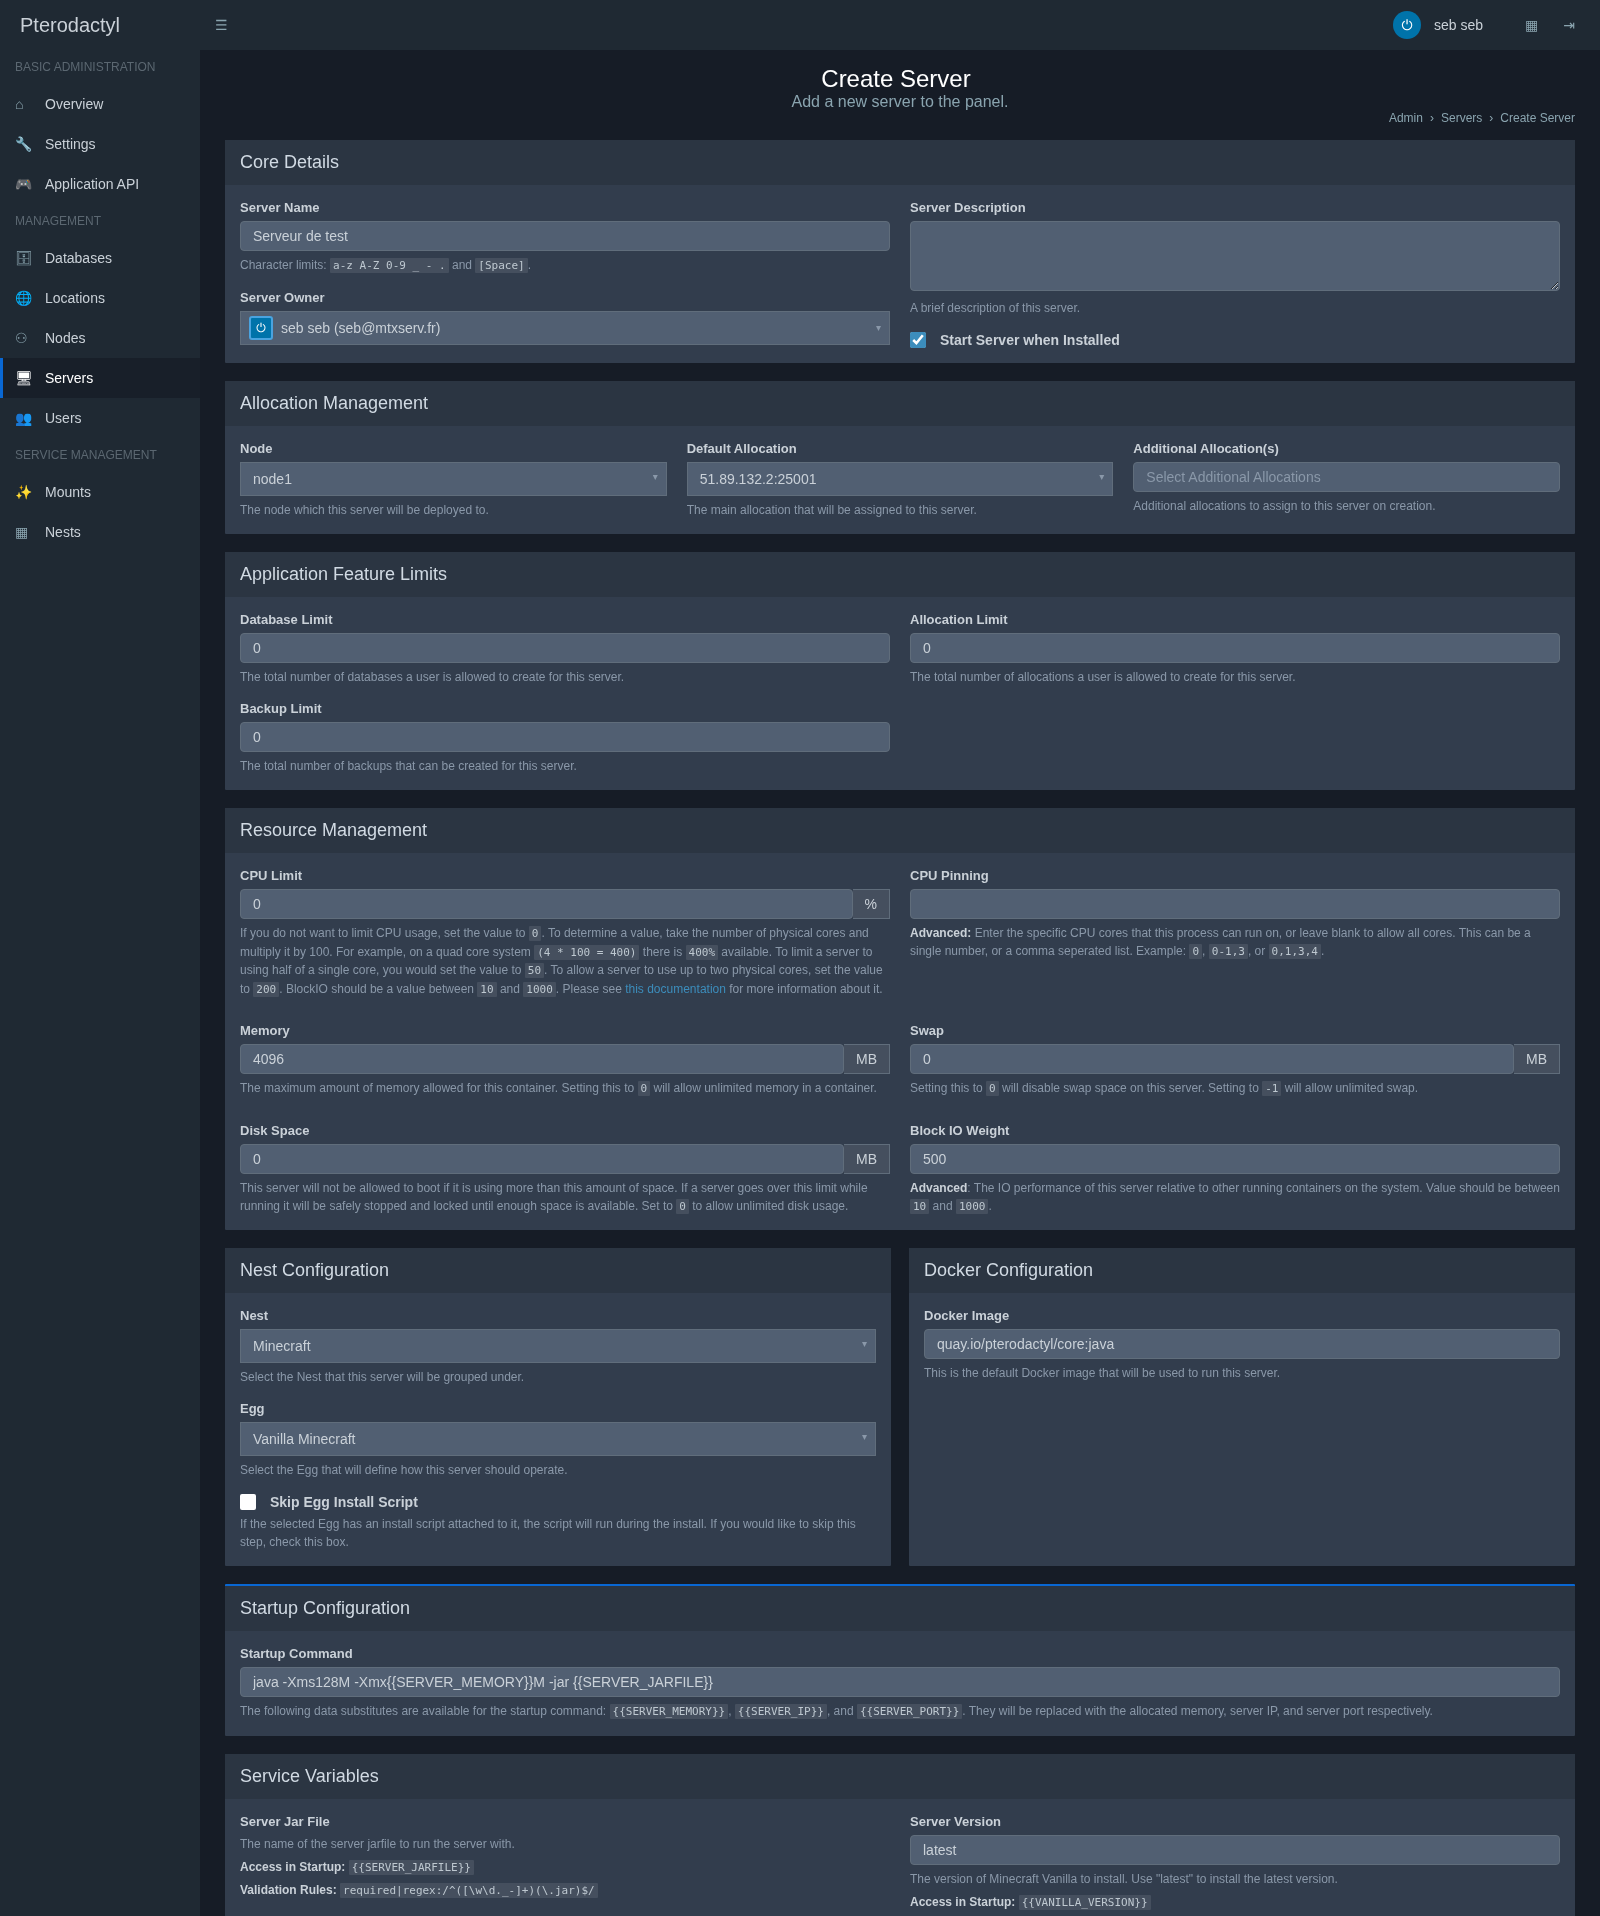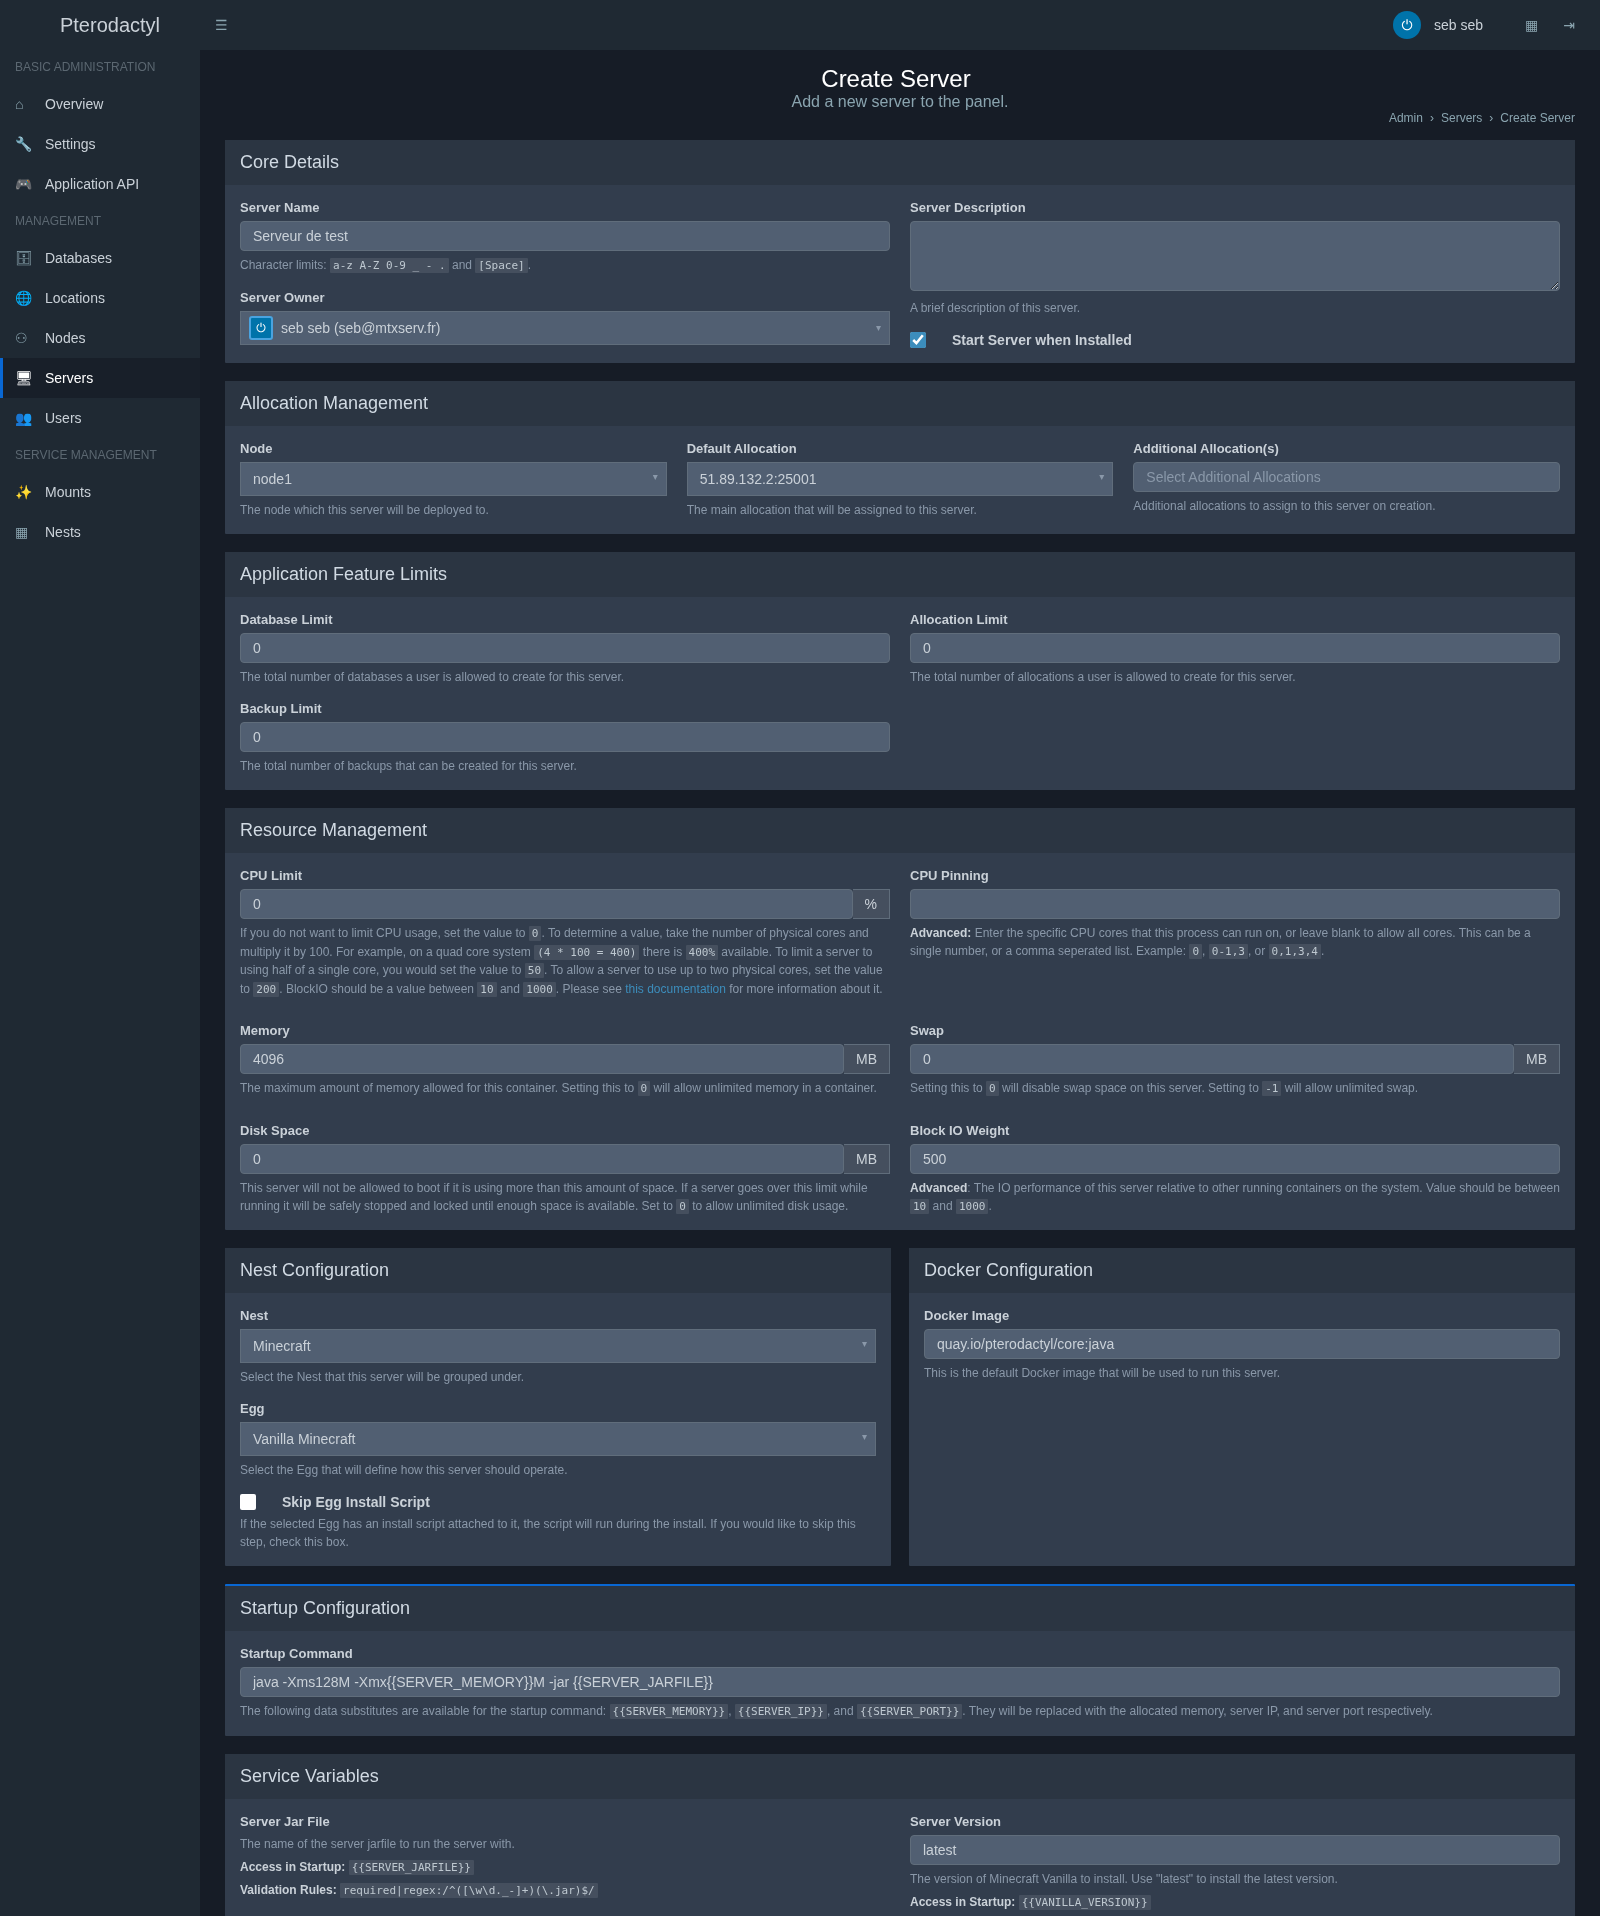--- a/index.html
+++ b/index.html
@@ -1,17 +1,17 @@
 <!DOCTYPE html>
 <html><head>
 <meta charset="utf-8">
 <style>
 * { box-sizing: border-box; margin: 0; padding: 0; }
 body { font-family: "Source Sans Pro", "Helvetica Neue", Helvetica, Arial, sans-serif; background: #161c26; color: #cad1d8; font-size: 14px; width: 1600px; }
-.topbar { height: 50px; background: #1f2933; display: flex; align-items: center; padding: 0 15px; text-align: center; }
+.topbar { height: 50px; background: #1f2933; display: flex; align-items: center; padding: 0 15px; }
 .logo { width: 185px; color: #cad1d8; font-size: 20px; font-weight: 300; padding-left: 5px; }
 .hamburger { color: #8aa4af; cursor: pointer; padding: 0 15px; }
 .topbar-right { margin-left: auto; display: flex; align-items: center; gap: 5px; }
 .avatar { width: 28px; height: 28px; border-radius: 50%; background: #0073aa; display: inline-flex; align-items: center; justify-content: center; color: #fff; margin-right: 8px; }
 .user-name { color: #cad1d8; margin-right: 27px; }
 .top-icon { color: #8aa4af; padding: 0 10px; cursor: pointer; }
 .container { display: flex; }
 .sidebar { width: 200px; background: #1f2933; min-height: calc(100vh - 50px); }
 .sidebar-header { color: #5b6771; font-size: 12px; padding: 10px 15px; }
 .sidebar-item { display: flex; align-items: center; padding: 12px 15px; color: #cad1d8; cursor: pointer; }
@@ -37,21 +37,21 @@
 .form-control::placeholder { color: #8a98a9; }
 textarea.form-control { height: 70px; resize: vertical; }
 .help-block { font-size: 12px; color: #8a98a9; margin-top: 5px; line-height: 1.5; }
 .help-block strong { color: #cad1d8; }
 code { background: #454f5e; color: #bec8d0; padding: 1px 3px; font-size: 11px; border-radius: 1px; font-family: Menlo, Monaco, Consolas, monospace; }
 .select2-like { background: #515f72; border: 1px solid #606d7b; padding: 8px 12px; color: #cad1d8; position: relative; cursor: pointer; }
 .select2-like::after { content: "▾"; position: absolute; right: 8px; color: #8a98a9; font-size: 10px; }
 .select2-owner { background: #515f72; border: 1px solid #606d7b; padding: 4px 8px; display: flex; align-items: center; color: #cad1d8; position: relative; cursor: pointer; }
 .select2-owner::after { content: "▾"; position: absolute; right: 8px; color: #8a98a9; font-size: 10px; }
 .select2-owner .owner-avatar { width: 24px; height: 24px; border-radius: 3px; background: #0073aa; display: inline-flex; align-items: center; justify-content: center; color: #fff; margin-right: 8px; font-size: 12px; border:2px solid #4aa3df;}
-.checkbox-line { display: flex; align-items: center; gap: 26px; }
+.checkbox-line { display: flex; align-items: center; gap: 14px; }
 .checkbox-line input { width: 16px; height: 16px; accent-color: #3c8dbc; }
 .checkbox-box { width: 16px; height: 16px; background: #fff; border-radius: 2px; flex-shrink: 0; }
 .input-group { display: flex; }
 .input-group .form-control { flex: 1; }
 .input-group-addon { background: #454f5e; border: 1px solid #606d7b; border-left: none; padding: 6px 12px; color: #cad1d8; font-size: 14px; }
 .link { color: #3c8dbc; }
 .two-boxes { display: flex; gap: 18px; }
 .two-boxes .box { flex: 1; }
 .startup-divider { border-top: 2px solid #0967d3; }
 .box-footer { padding: 12px 15px; text-align: right; background: #323d4d; }

